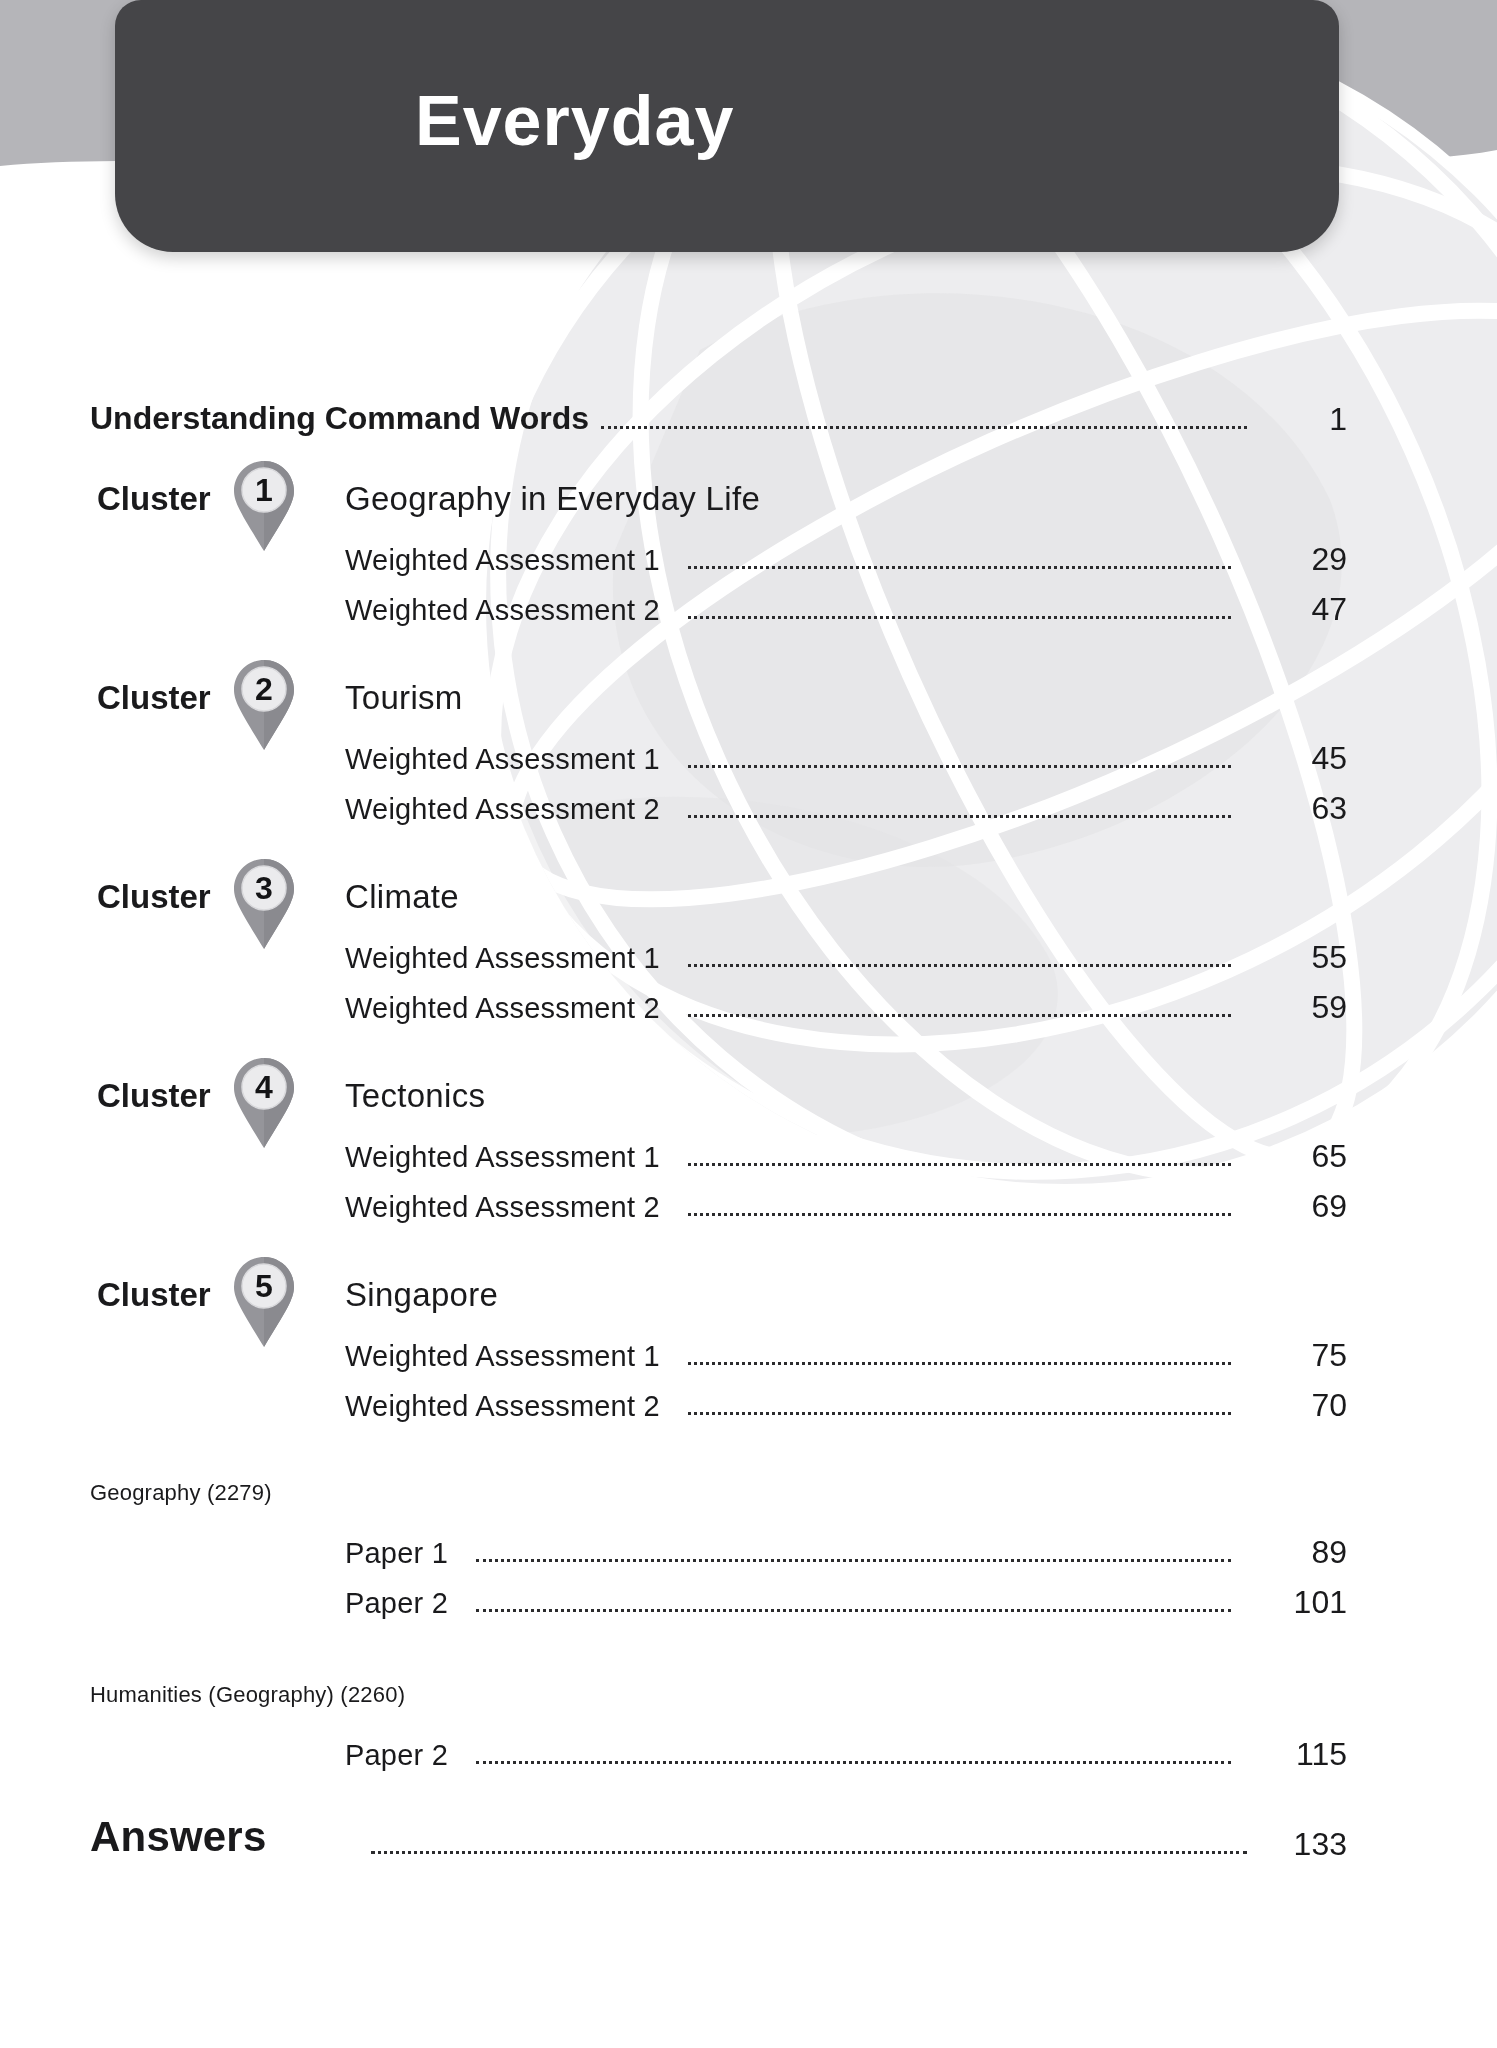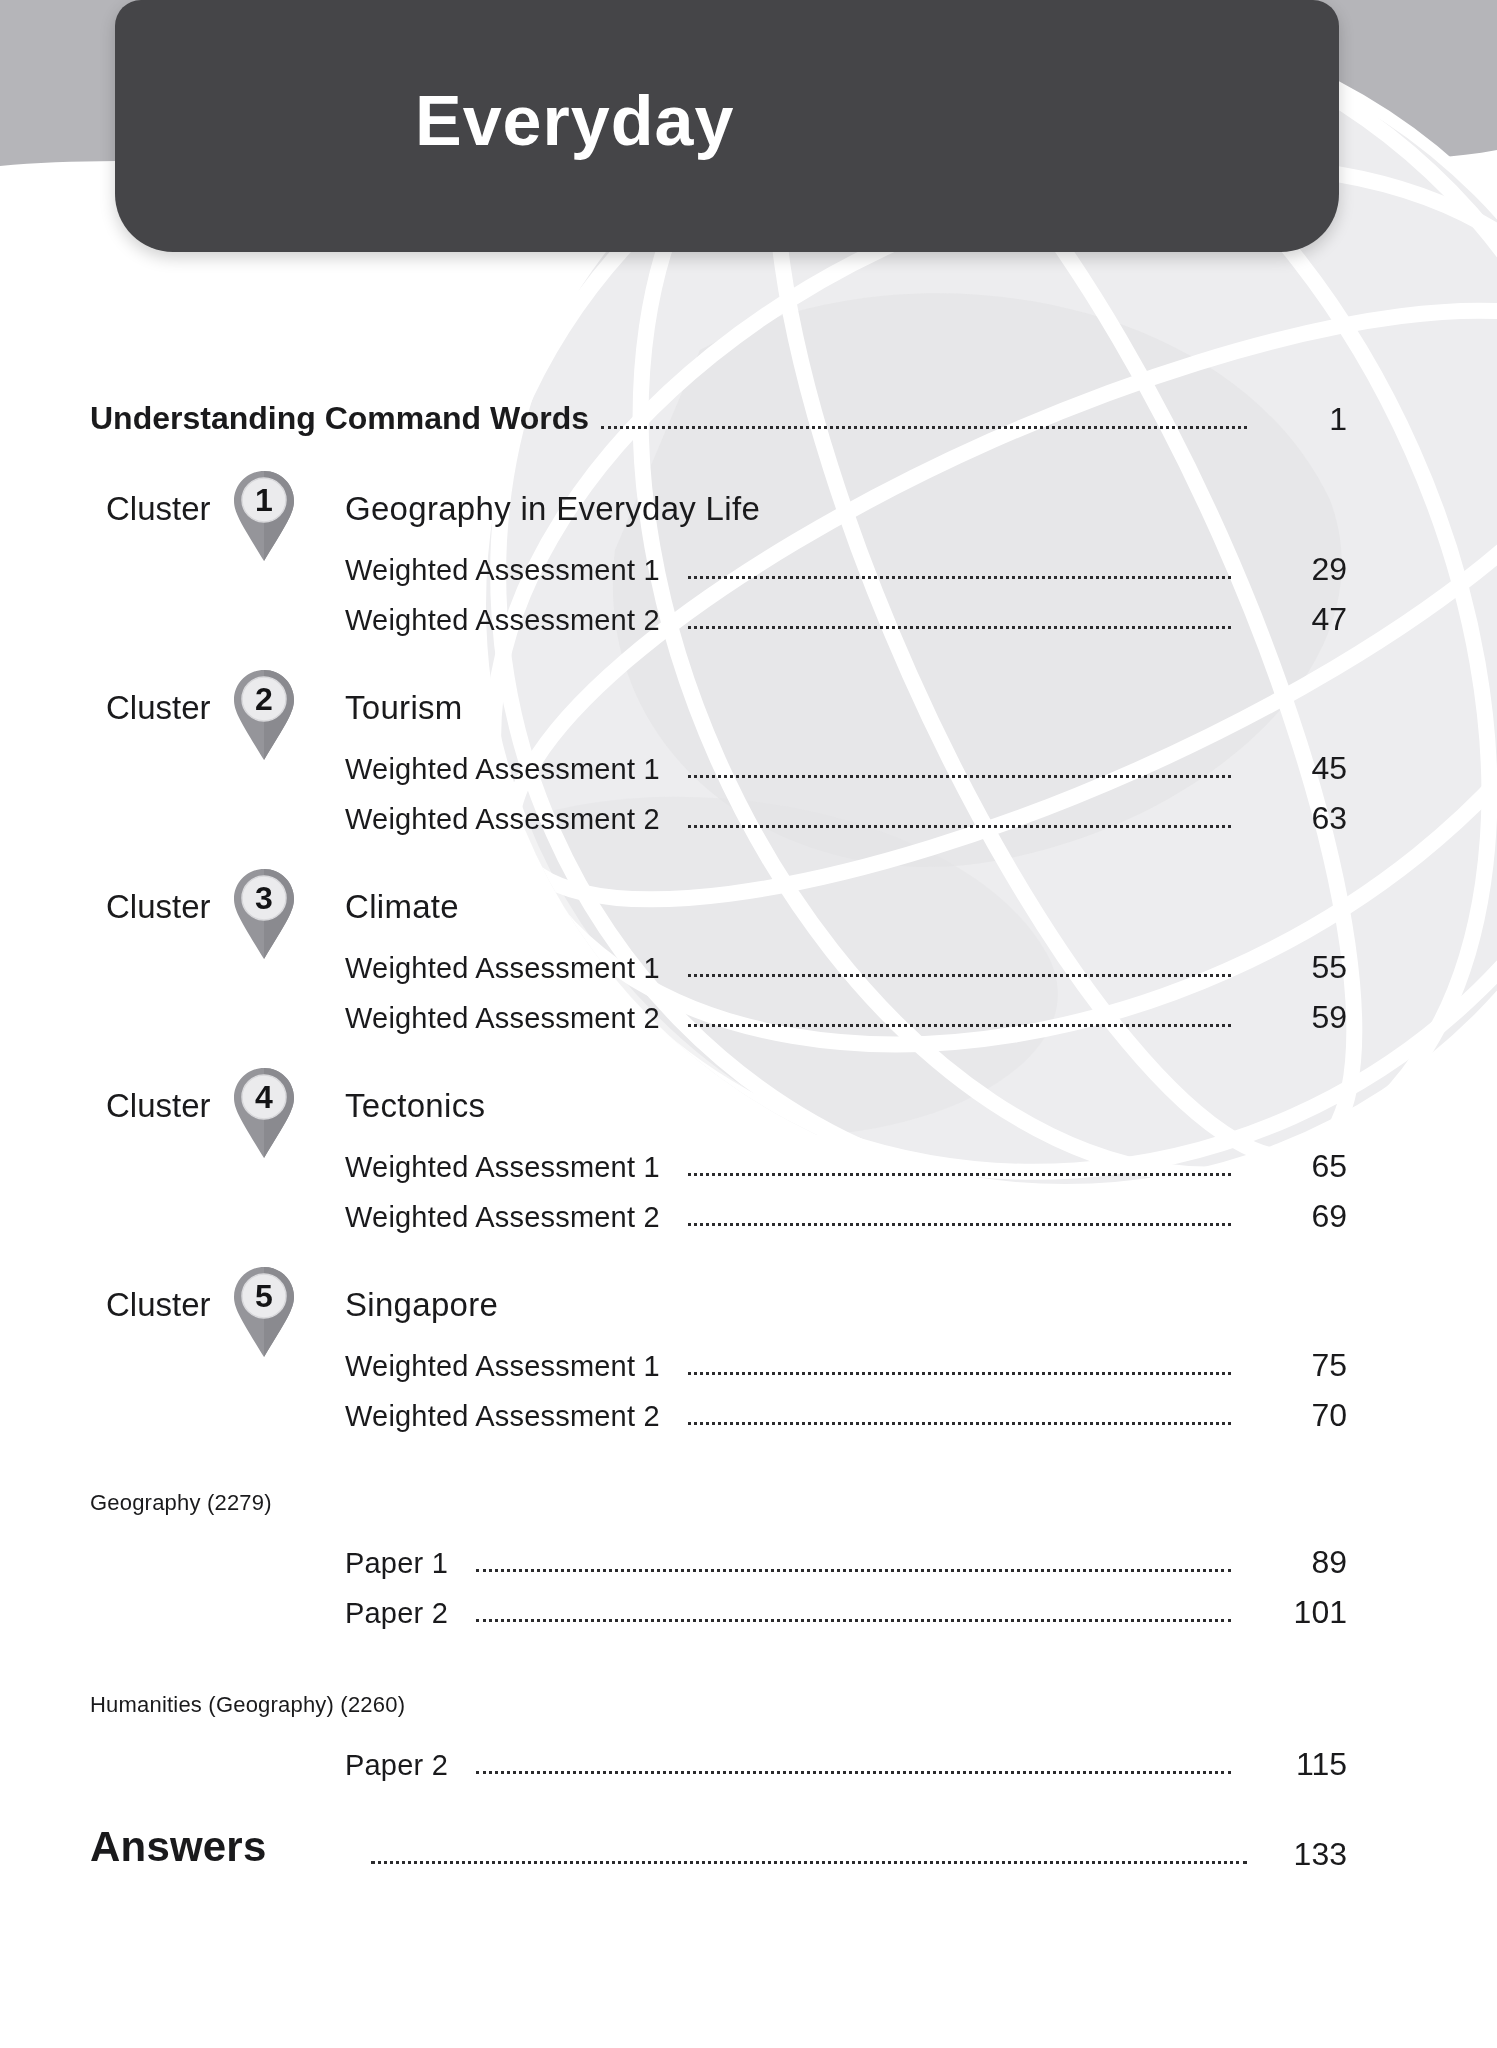--- a/index.html
+++ b/index.html
@@ -30,28 +30,28 @@
 
   .row { display:flex; align-items:flex-end; height:50px; font-size:29px; }
   .row .label { flex:0 0 auto; line-height:1.25; letter-spacing:.2px; }
   .leader {
     flex:1 1 auto; min-width:40px;
     border-bottom:3.5px dotted #2b2b2d;
     margin:0 8px 9px 12px;
   }
   .pgnum { flex:0 0 auto; width:92px; text-align:right; font-size:32px; line-height:1.2; }
 
-  .row-ucw { height:46px; margin-bottom:42px; font-size:32px; }
+  .row-ucw { height:46px; margin-bottom:32px; font-size:32px; }
   .row-ucw .label { font-weight:700; font-size:32px; letter-spacing:0; }
 
   .cluster { margin-bottom:41px; }
   .cluster-head { position:relative; height:58px; }
   .cluster-word {
-    position:absolute; left:16px; top:50%; transform:translateY(-50%);
-    font-weight:400; font-size:33px;
+    position:absolute; left:7px; top:50%; transform:translateY(-50%);
+    font-weight:700; font-size:33px;
   }
   .cluster-title {
     position:absolute; left:255px; top:50%; transform:translateY(-50%);
     font-size:33px; letter-spacing:.3px;text-align:center;
   }
   .pin { position:absolute; left:143px; top:-10px; width:62px; height:92px; z-index:2; }
   .pin svg { display:block; }
   .pin-num {
     position:absolute; left:0; top:14px; width:62px; text-align:center;
     font-size:32px; font-weight:700; color:#141416; line-height:1;

